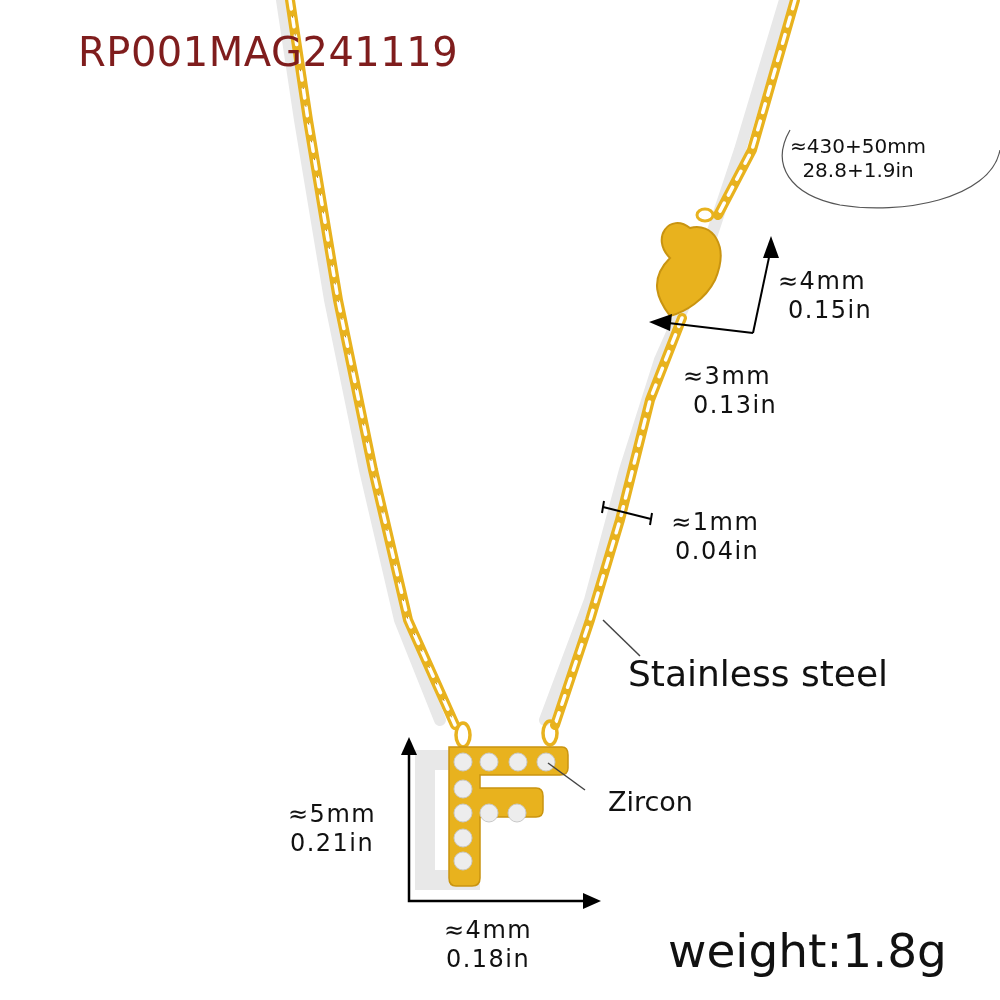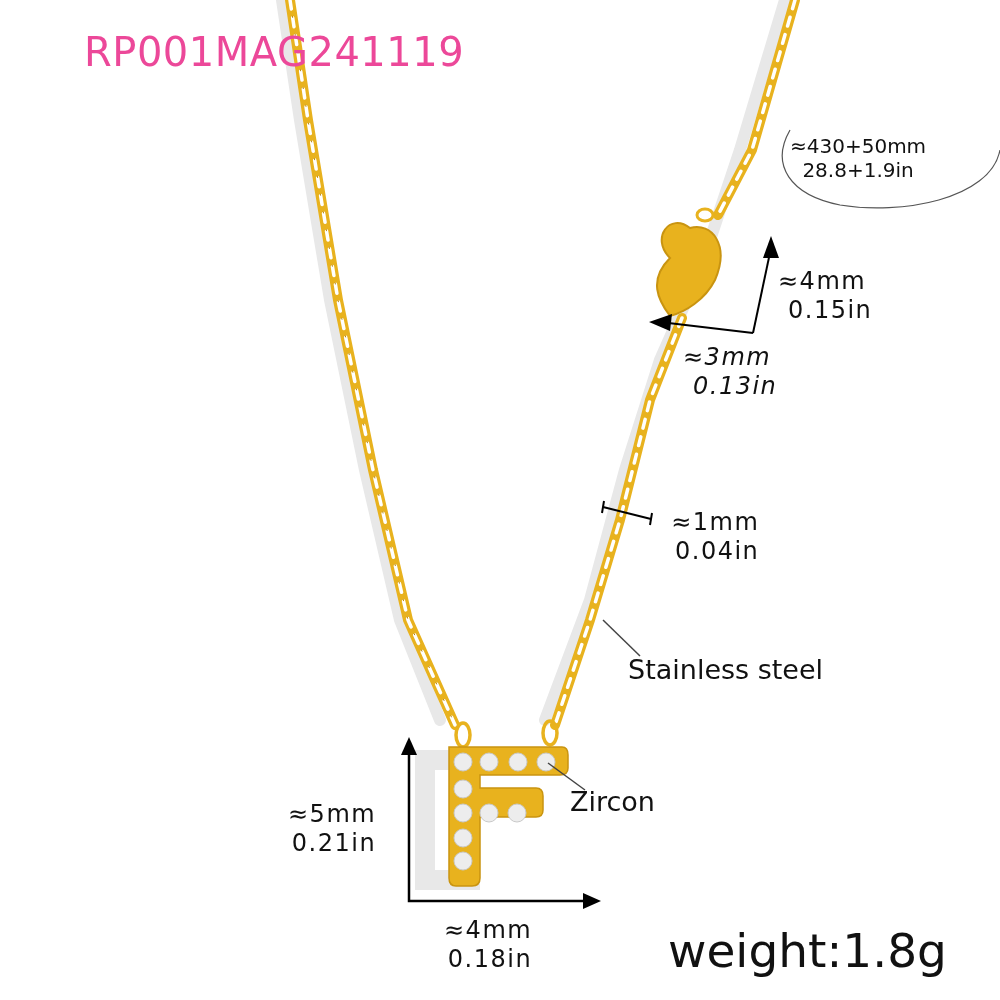--- a/index.html
+++ b/index.html
@@ -1,26 +1,26 @@
 <!DOCTYPE html>
 <html><head>
 <meta charset="utf-8">
 <style>
   html, body { margin: 0; padding: 0; background: #ffffff; }
   body { width: 1000px; height: 1000px; position: relative; overflow: hidden;
          font-family: "DejaVu Sans", sans-serif; color: #111; }
   .txt { position: absolute; white-space: nowrap; line-height: 1; }
-  #sku { left: 78px; top: 32px; font-size: 40px; letter-spacing: 0.5px; color: #ec4899; margin-left: 6px; }
-  .dim { font-size: 24px; letter-spacing: 1.5px; text-align: right; line-height: 29px; }
-  #len { left: 790px; top: 134px; font-family: "DejaVu Sans", sans-serif; font-size: 20px; line-height: 24px; text-align: center; letter-spacing: 0; }
+  #sku { left: 78px; top: 32px; font-size: 40px; letter-spacing: 0.5px; color: #7f1d1d; }
+  .dim { font-size: 24px; letter-spacing: 1.5px; text-align: center; line-height: 29px; }
+  #len { left: 790px; top: 134px; font-family: "DejaVu Sans", sans-serif; font-size: 20px; line-height: 24px; letter-spacing: 0; }
   #heart-h { left: 778px; top: 267px; text-align: left; }
-  #heart-w { left: 683px; top: 343px; text-align: left; font-style: italic; }
+  #heart-w { left: 683px; top: 362px; text-align: left; }
   #chain-w { left: 665px; top: 508px; text-align: right; }
-  #material { left: 628px; top: 656px; font-size: 27px; }
-  #zircon { left: 570px; top: 788px; font-size: 27px; }
+  #material { left: 628px; top: 656px; font-size: 36px; }
+  #zircon { left: 608px; top: 788px; font-size: 27px; }
   #pend-h { left: 288px; top: 800px; }
   #pend-w { left: 444px; top: 916px; }
   #weight { left: 668px; top: 927px; font-size: 47px; }
   svg#art { position: absolute; left: 0; top: 0; }
 </style>
 </head>
 <body>
 
 <svg id="art" width="1000" height="1000" viewBox="0 0 1000 1000">
   <defs>

